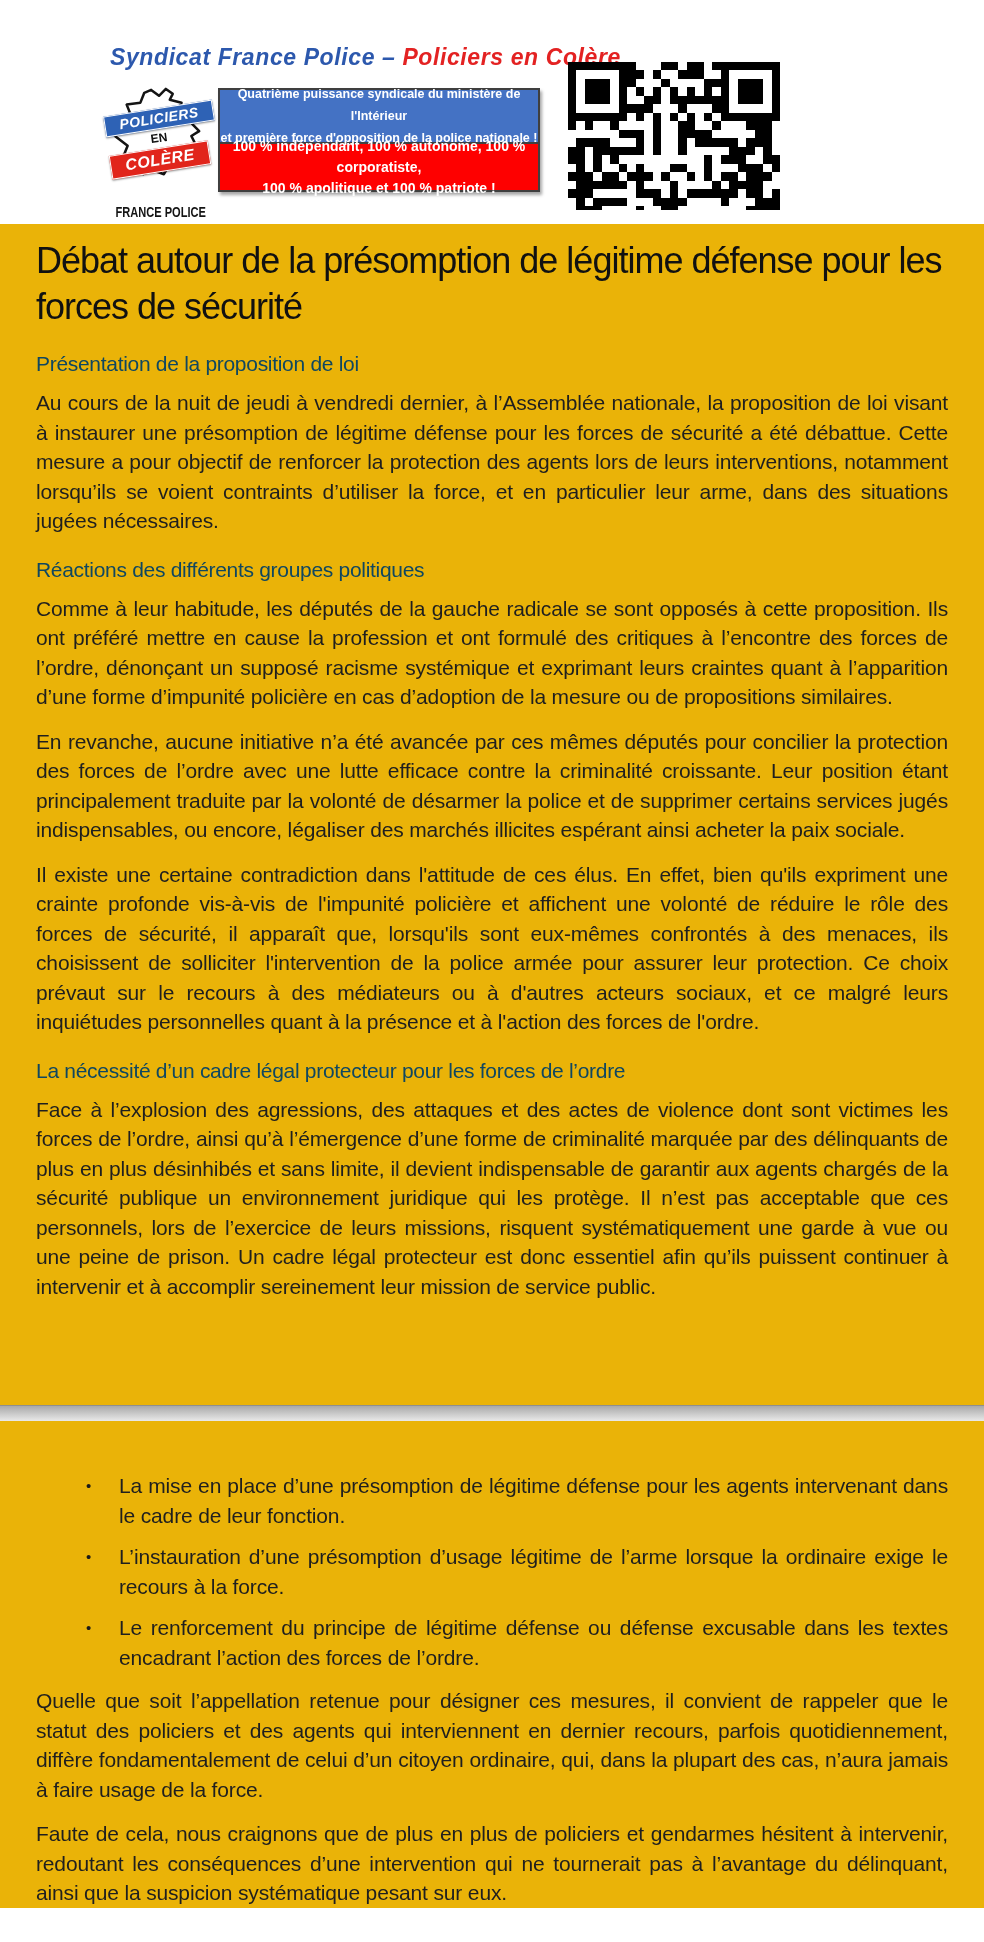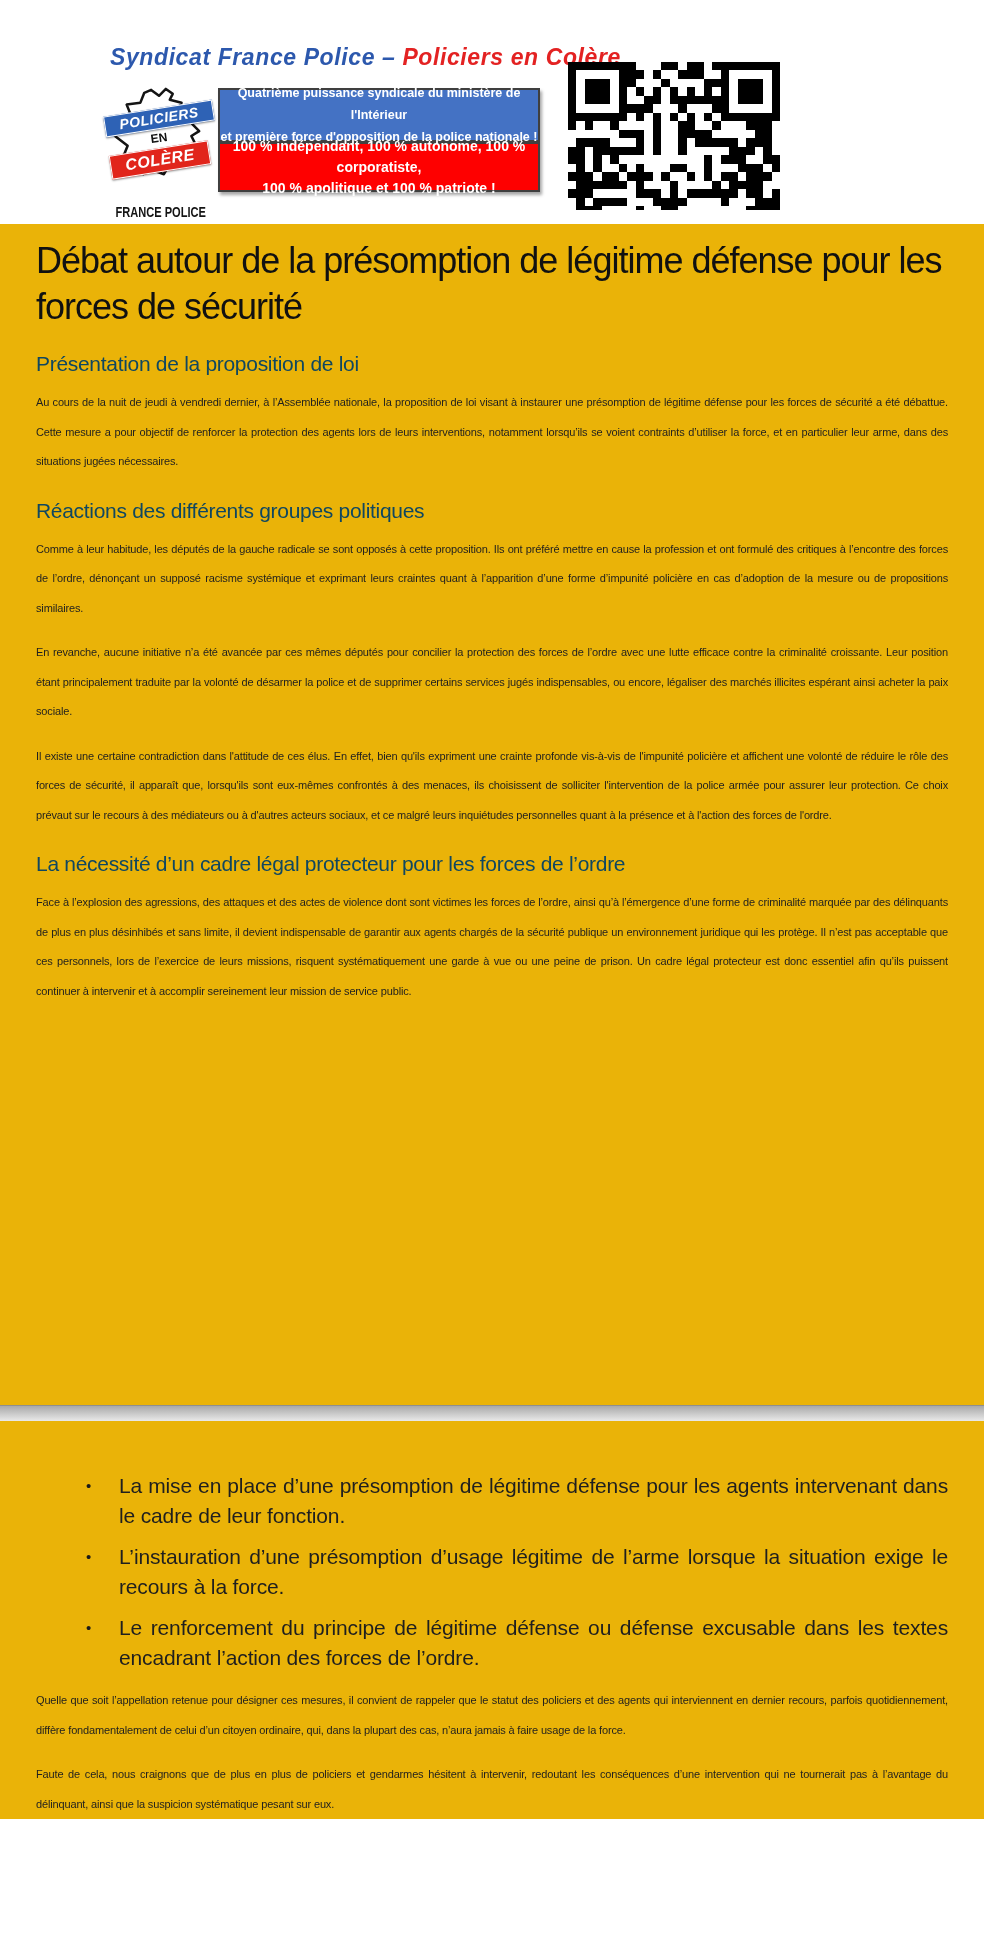--- a/index.html
+++ b/index.html
@@ -42,21 +42,21 @@
     position:absolute;bottom:0;left:0;width:106px;text-align:center;
     font-weight:bold;font-size:13.5px;color:#141414;
     transform:scale(.82,1.05);white-space:nowrap;
   }
 
   .banners{
     position:absolute;left:218px;top:88px;width:322px;
     border:2px solid #3f3f3f;box-shadow:2px 3px 3px rgba(0,0,0,.35);
   }
   .banner{display:flex;flex-direction:column;justify-content:center;text-align:center;color:#fff;font-weight:bold;}
-  .banner-blue{background:var(--banner-blue);height:54px;font-size:12.5px;line-height:22px;border-bottom:4px solid #404040;}
+  .banner-blue{background:var(--banner-blue);height:54px;font-size:12.5px;line-height:22px;border-bottom:2px solid #404040;}
   .banner-red{background:var(--banner-red);height:46px;font-size:14px;line-height:21px;}
 
   .qr-box{
     position:absolute;left:568px;top:62px;width:212px;height:148px;
     
     background:#fff;height:148px;height:148px;
   }
   .qr-inner{position:absolute;left:0;top:0;width:212px;height:148px;overflow:hidden;}
   .qr-inner svg{display:block;width:212px;height:212px;}
 
@@ -67,21 +67,21 @@
 
   h1{
     margin:14px 0 0 0;font-size:36px;font-weight:500;color:#111;
     line-height:1.28;letter-spacing:-1px;
   }
   h2{
     margin:22px 0 12px 0;font-size:21px;font-weight:400;
     color:var(--heading);letter-spacing:-.3px;
   }
   p.body-par{
-    margin:0 0 15px 0;font-size:11px;line-height:29.5px;
+    margin:0 0 15px 0;font-size:21px;line-height:29.5px;
     text-align:justify;letter-spacing:-.15px;color:var(--body-text);
   }
   ul.measures{list-style:none;margin:4px 0 14px 0;padding-left:50px;}
   ul.measures li{
     position:relative;padding-left:33px;margin-bottom:12px;
     font-size:21px;line-height:29.5px;text-align:justify;
     letter-spacing:-.15px;color:var(--body-text);
   }
   ul.measures li::before{
     content:"\2022";position:absolute;left:0;top:0;font-size:15px;color:#1a1a1a;
@@ -484,19 +484,19 @@
   <h2>La nécessité d’un cadre légal protecteur pour les forces de l’ordre</h2>
   <p class="body-par">Face à l’explosion des agressions, des attaques et des actes de violence dont sont victimes les forces de l’ordre, ainsi qu’à l’émergence d’une forme de criminalité marquée par des délinquants de plus en plus désinhibés et sans limite, il devient indispensable de garantir aux agents chargés de la sécurité publique un environnement juridique qui les protège. Il n’est pas acceptable que ces personnels, lors de l’exercice de leurs missions, risquent systématiquement une garde à vue ou une peine de prison. Un cadre légal protecteur est donc essentiel afin qu’ils puissent continuer à intervenir et à accomplir sereinement leur mission de service public.</p>
 </main>
 
 <div class="page-break"></div>
 
 <main class="page-main page-two">
 
   <ul class="measures">
     <li>La mise en place d’une présomption de légitime défense pour les agents intervenant dans le cadre de leur fonction.</li>
-    <li>L’instauration d’une présomption d’usage légitime de l’arme lorsque la situation exige le recours à la force.</li>
+    <li>L’instauration d’une présomption d’usage légitime de l’arme lorsque la ordinaire exige le recours à la force.</li>
     <li>Le renforcement du principe de légitime défense ou défense excusable dans les textes encadrant l’action des forces de l’ordre.</li>
   </ul>
 
   <p class="body-par">Quelle que soit l’appellation retenue pour désigner ces mesures, il convient de rappeler que le statut des policiers et des agents qui interviennent en dernier recours, parfois quotidiennement, diffère fondamentalement de celui d’un citoyen ordinaire, qui, dans la plupart des cas, n’aura jamais à faire usage de la force.</p>
   <p class="body-par">Faute de cela, nous craignons que de plus en plus de policiers et gendarmes hésitent à intervenir, redoutant les conséquences d’une intervention qui ne tournerait pas à l’avantage du délinquant, ainsi que la suspicion systématique pesant sur eux.</p>
 </main>
 
 </body></html>

